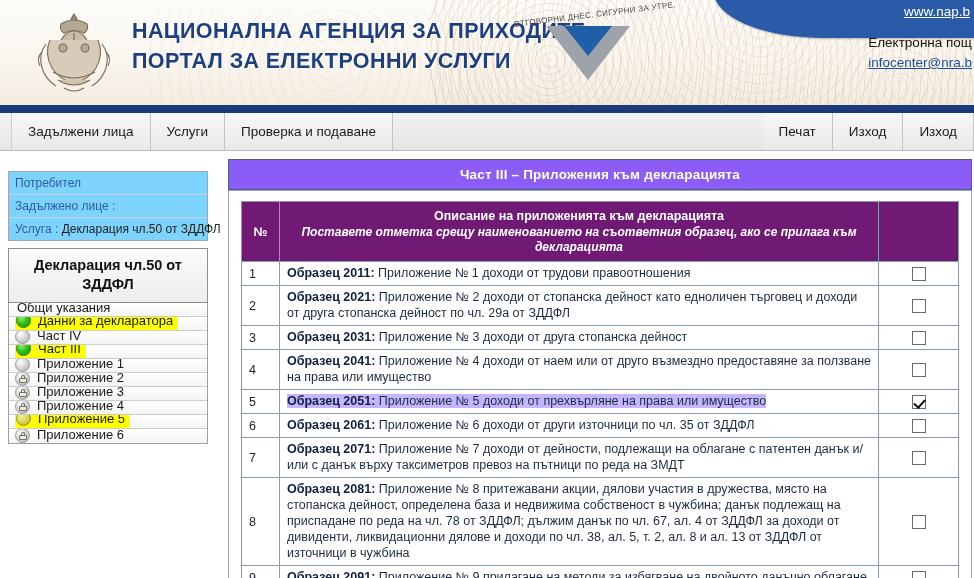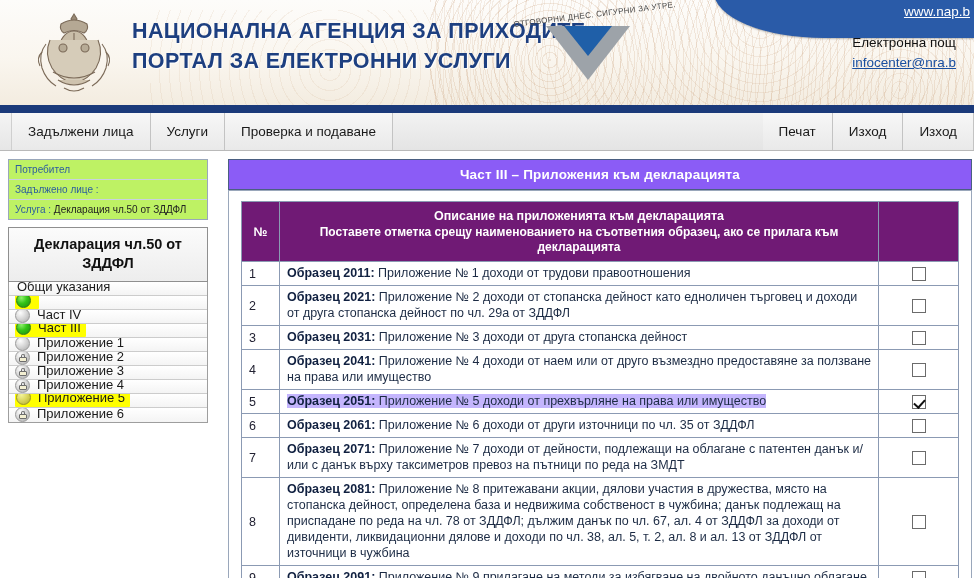--- a/index.html
+++ b/index.html
@@ -65,21 +65,21 @@
     border-bottom-left-radius: 110px 46px;
     box-shadow: 0 1px 2px rgba(0,0,0,.25);
   }
   .nap-url {
     position: absolute; right: 4px; top: 4px;
     font-size: 13.5px; color: #ffffff;
     text-decoration: underline;
     white-space: nowrap;
   }
   .contact {
-    position: absolute; right: 18px; top: 33px;
+    position: absolute; right: 2px; top: 33px;
     text-align: left; white-space: nowrap;
   }
   .contact-label { font-size: 13.5px; color: #111; line-height: 20px; }
   .contact-mail {
     font-size: 13.5px; color: #1a4fa0; text-decoration: underline; line-height: 20px; display:block;
   }
 
   
   .navstrip { width: 974px; height: 8px; background: #1b3a7a; }
   .navbar {
@@ -99,22 +99,22 @@
     cursor: pointer; white-space: nowrap;
   }
   .nav-spacer { flex: 1; background: linear-gradient(180deg,#f2f2f2 0%,#e4e4e4 100%); }
   .nav-right { display: flex; }
 
   
   .page { display: flex; width: 974px; height: 427px; align-items: flex-start; }
   .sidebar { width: 200px; margin: 8px 0 0 8px; flex: none; }
 
   .info-box {
-    border: 1px solid #9aa7bb; background: #bef264;
-    font-size: 10px; color: #2d5d9e;
+    border: 1px solid #9aa7bb; background: #7dd3fc;
+    font-size: 12px; color: #2d5d9e; margin-top: 12px;
   }
   .info-row { padding: 4px 6px 4px 6px; border-bottom: 1px solid #c9d2df; white-space: nowrap; }
   .info-row:last-child { border-bottom: none; }
   .info-row .val { color: #222; }
 
   .menu-title {
     margin-top: 7px;
     border: 1px solid #8f8f8f;
     background: linear-gradient(180deg,#fbfbfb 0%,#ededed 100%);
     text-align: center; font-weight: bold; font-size: 14.5px; color: #111;
@@ -164,21 +164,21 @@
 
   table.appx { border-collapse: collapse; width: 100%; table-layout: fixed; }
   table.appx th, table.appx td {
     border: 1px solid #8b9ab3; vertical-align: middle;
   }
   table.appx thead th {
     background: #701a75; color: #fff; font-weight: bold; font-size: 12.5px; padding: 6px 4px;
   }
   table.appx thead th.num { width: 38px; text-align: center; }
   table.appx thead th.chk { width: 80px; }
-  th.desc .sub { font-weight: bold; font-size: 12px; display: block; line-height: 15px; }
+  th.desc .sub { font-style: italic; font-weight: bold; font-size: 12px; display: block; line-height: 15px; }
   th.desc .main { display: block; line-height: 17px; }
   td.num { width: 38px; text-align: left; padding: 2px 0 2px 7px; font-size: 12.5px; color: #223; background:#fff; }
   td.desc { padding: 3px 6px 4px 7px; font-size: 12.5px; color: #1c2b44; line-height: 16px; background:#fff; }
   td.chk { width: 80px; text-align: center; background:#fff; }
   td.desc b { font-weight: bold; color: #102040; }
   tr.hl td.desc .hltext { background: #c4b5fd; }
 
   .cbox {
     display: inline-block; width: 14px; height: 14px;
     border: 1px solid #6b6b6b; background: #fff; position: relative;
@@ -278,20 +278,21 @@
 
     <div class="menu">
 
       <div class="menu-item">
         <span class="menu-label">Общи указания</span>
       </div>
 
       <div class="menu-item hl">
         <span class="hl-band">
           <span class="bullet dot-green"></span>
+          <span class="menu-label">Данни за декларатора</span>
         </span>
       </div>
 
       <div class="menu-item">
         <span class="bullet dot-gray"></span>
         <span class="menu-label">Част IV</span>
       </div>
 
       <div class="menu-item hl">
         <span class="hl-band">

